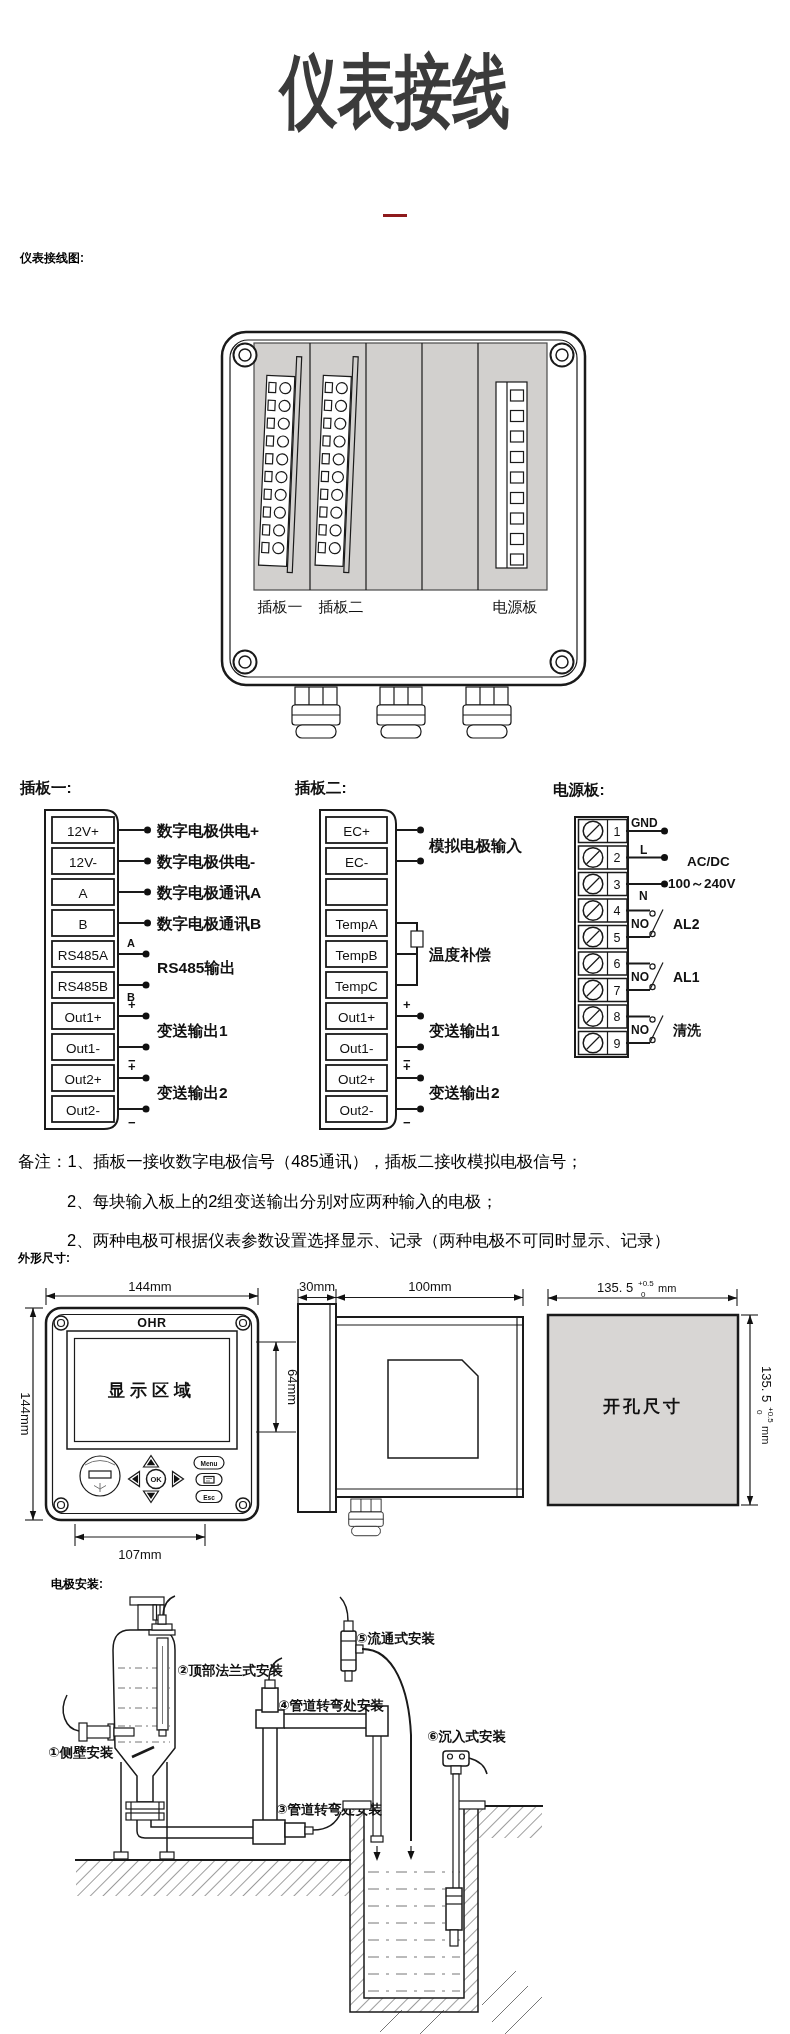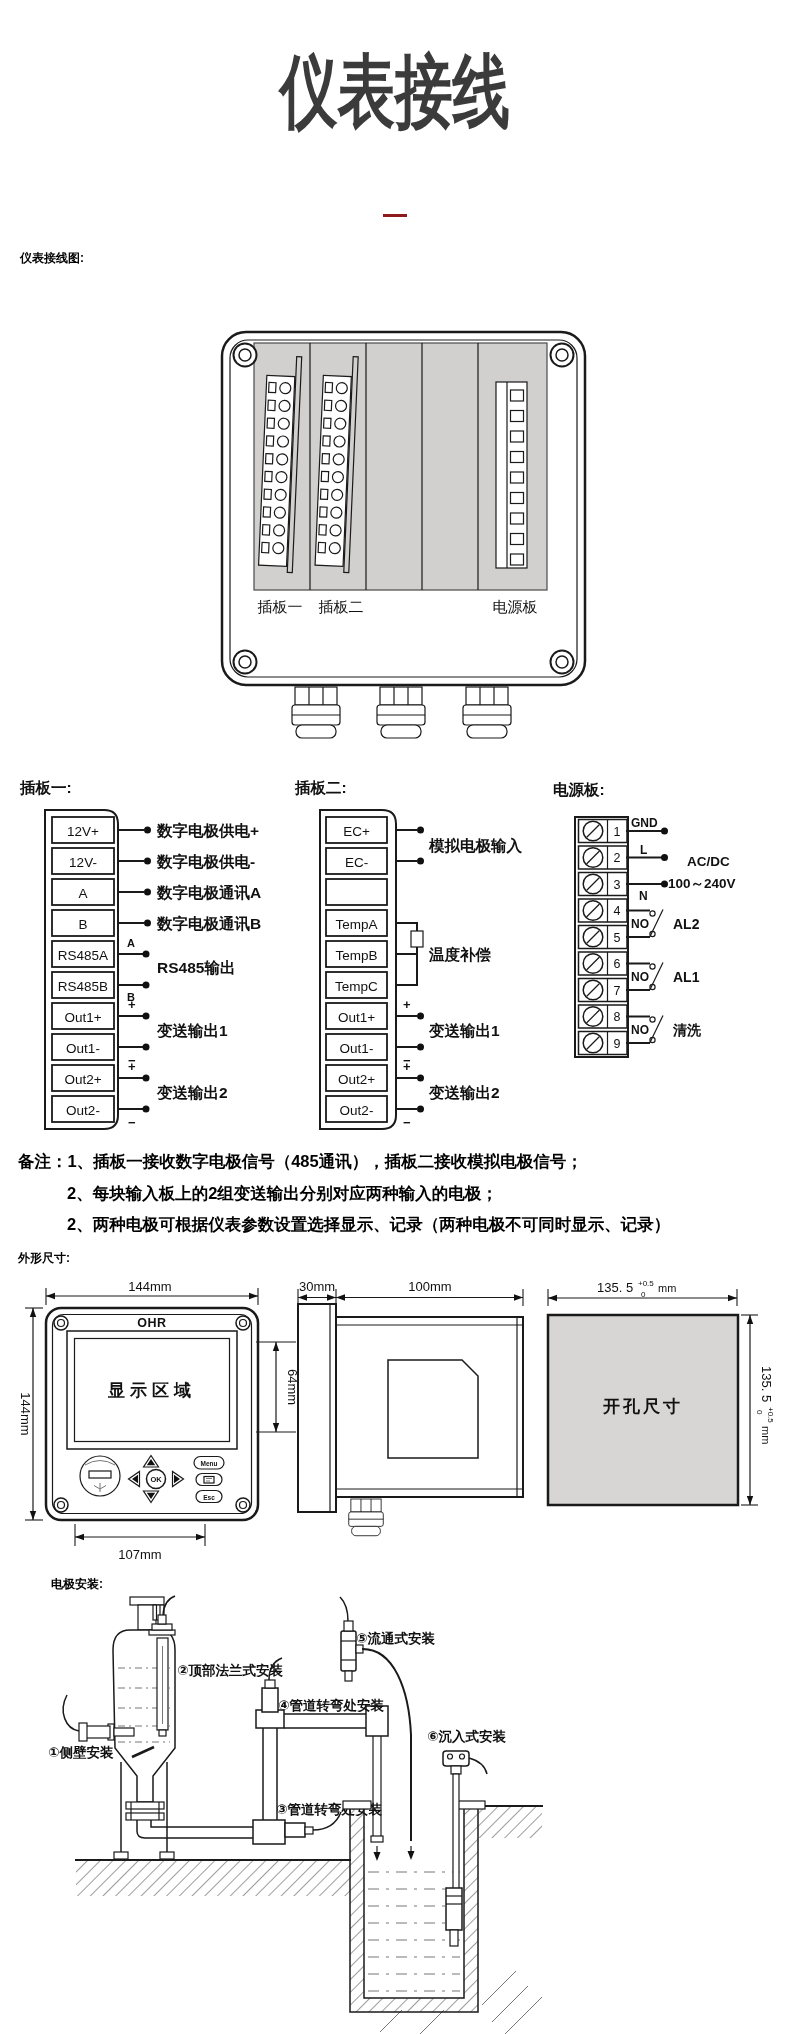--- a/index.html
+++ b/index.html
@@ -6,23 +6,23 @@
   body{width:790px;height:2034px;position:relative;background:#fff;overflow:hidden;
        font-family:"Liberation Sans","DejaVu Sans",sans-serif;color:#111;}
   .abs{position:absolute;}
   .page-title{left:0;right:0;top:50px;text-align:center;font-size:80px;line-height:1.05;
       font-weight:900;color:#3b3b3b;transform:scaleX(0.72);}
   .divider{left:383px;top:214px;width:24px;height:3px;}
   .sec-h{font-size:12px;font-weight:700;color:#000;white-space:nowrap;text-align:right;}
   #h-wiring{left:20px;top:250px;}
   #h-dims{left:18px;top:1250px;}
   #h-install{left:18px;top:1576px;margin-left:33px;}
-  .notes{left:18px;top:1146px;width:766px;font-size:16.5px;font-weight:700;color:#000;}
+  .notes{left:18px;top:1146px;width:766px;font-size:16.5px;font-weight:400;color:#000;}
   .note-line{height:31.5px;line-height:31.5px;white-space:nowrap;}
-  .indent{padding-left:49px;}
+  .indent{padding-left:49px;margin-top:8px;}
   svg{position:absolute;left:0;display:block;}
   
   .ln{stroke:#1a1a1a;stroke-width:2;fill:none;stroke-linecap:square;}
   .ln25{stroke:#1a1a1a;stroke-width:2.5;fill:none;}
   .ln15{stroke:#1a1a1a;stroke-width:1.5;fill:none;}
   .ln1{stroke:#1a1a1a;stroke-width:1.2;fill:none;}
   .hl{stroke:#777;stroke-width:1;fill:none;}
   .fw{fill:#fff;stroke:#1a1a1a;stroke-width:2;}
   .fw15{fill:#fff;stroke:#1a1a1a;stroke-width:1.5;}
   .fw1{fill:#fff;stroke:#1a1a1a;stroke-width:1.2;}

